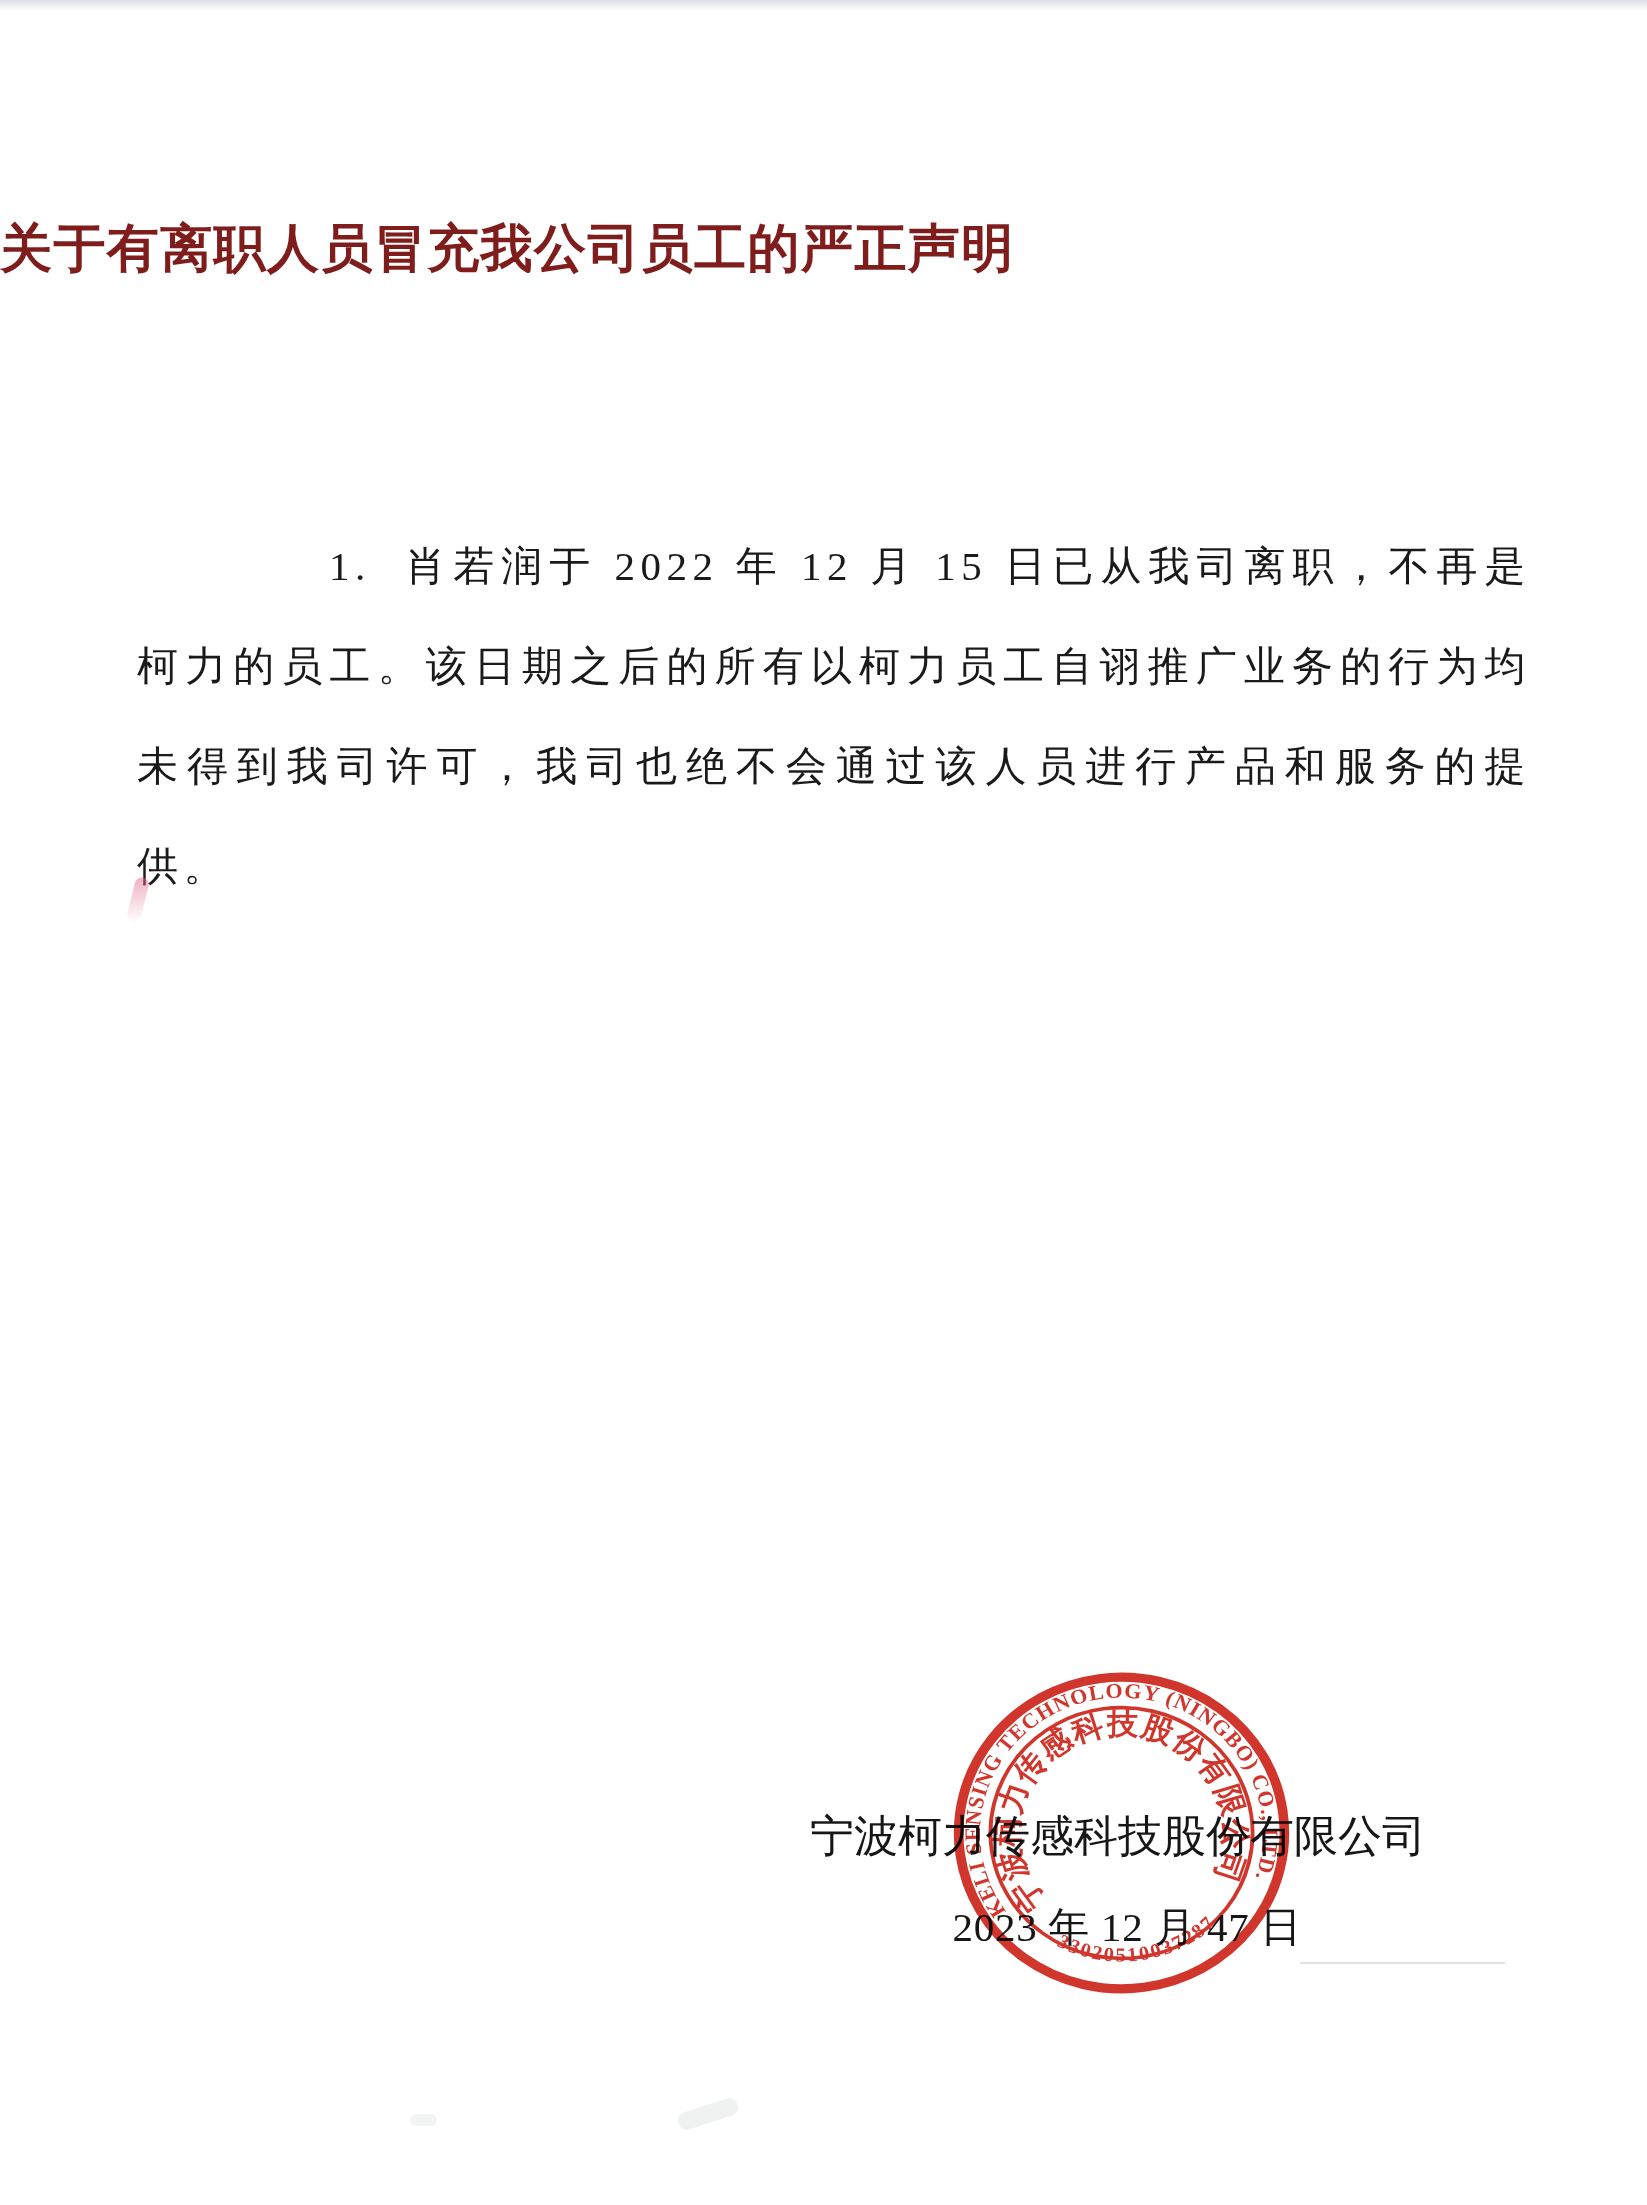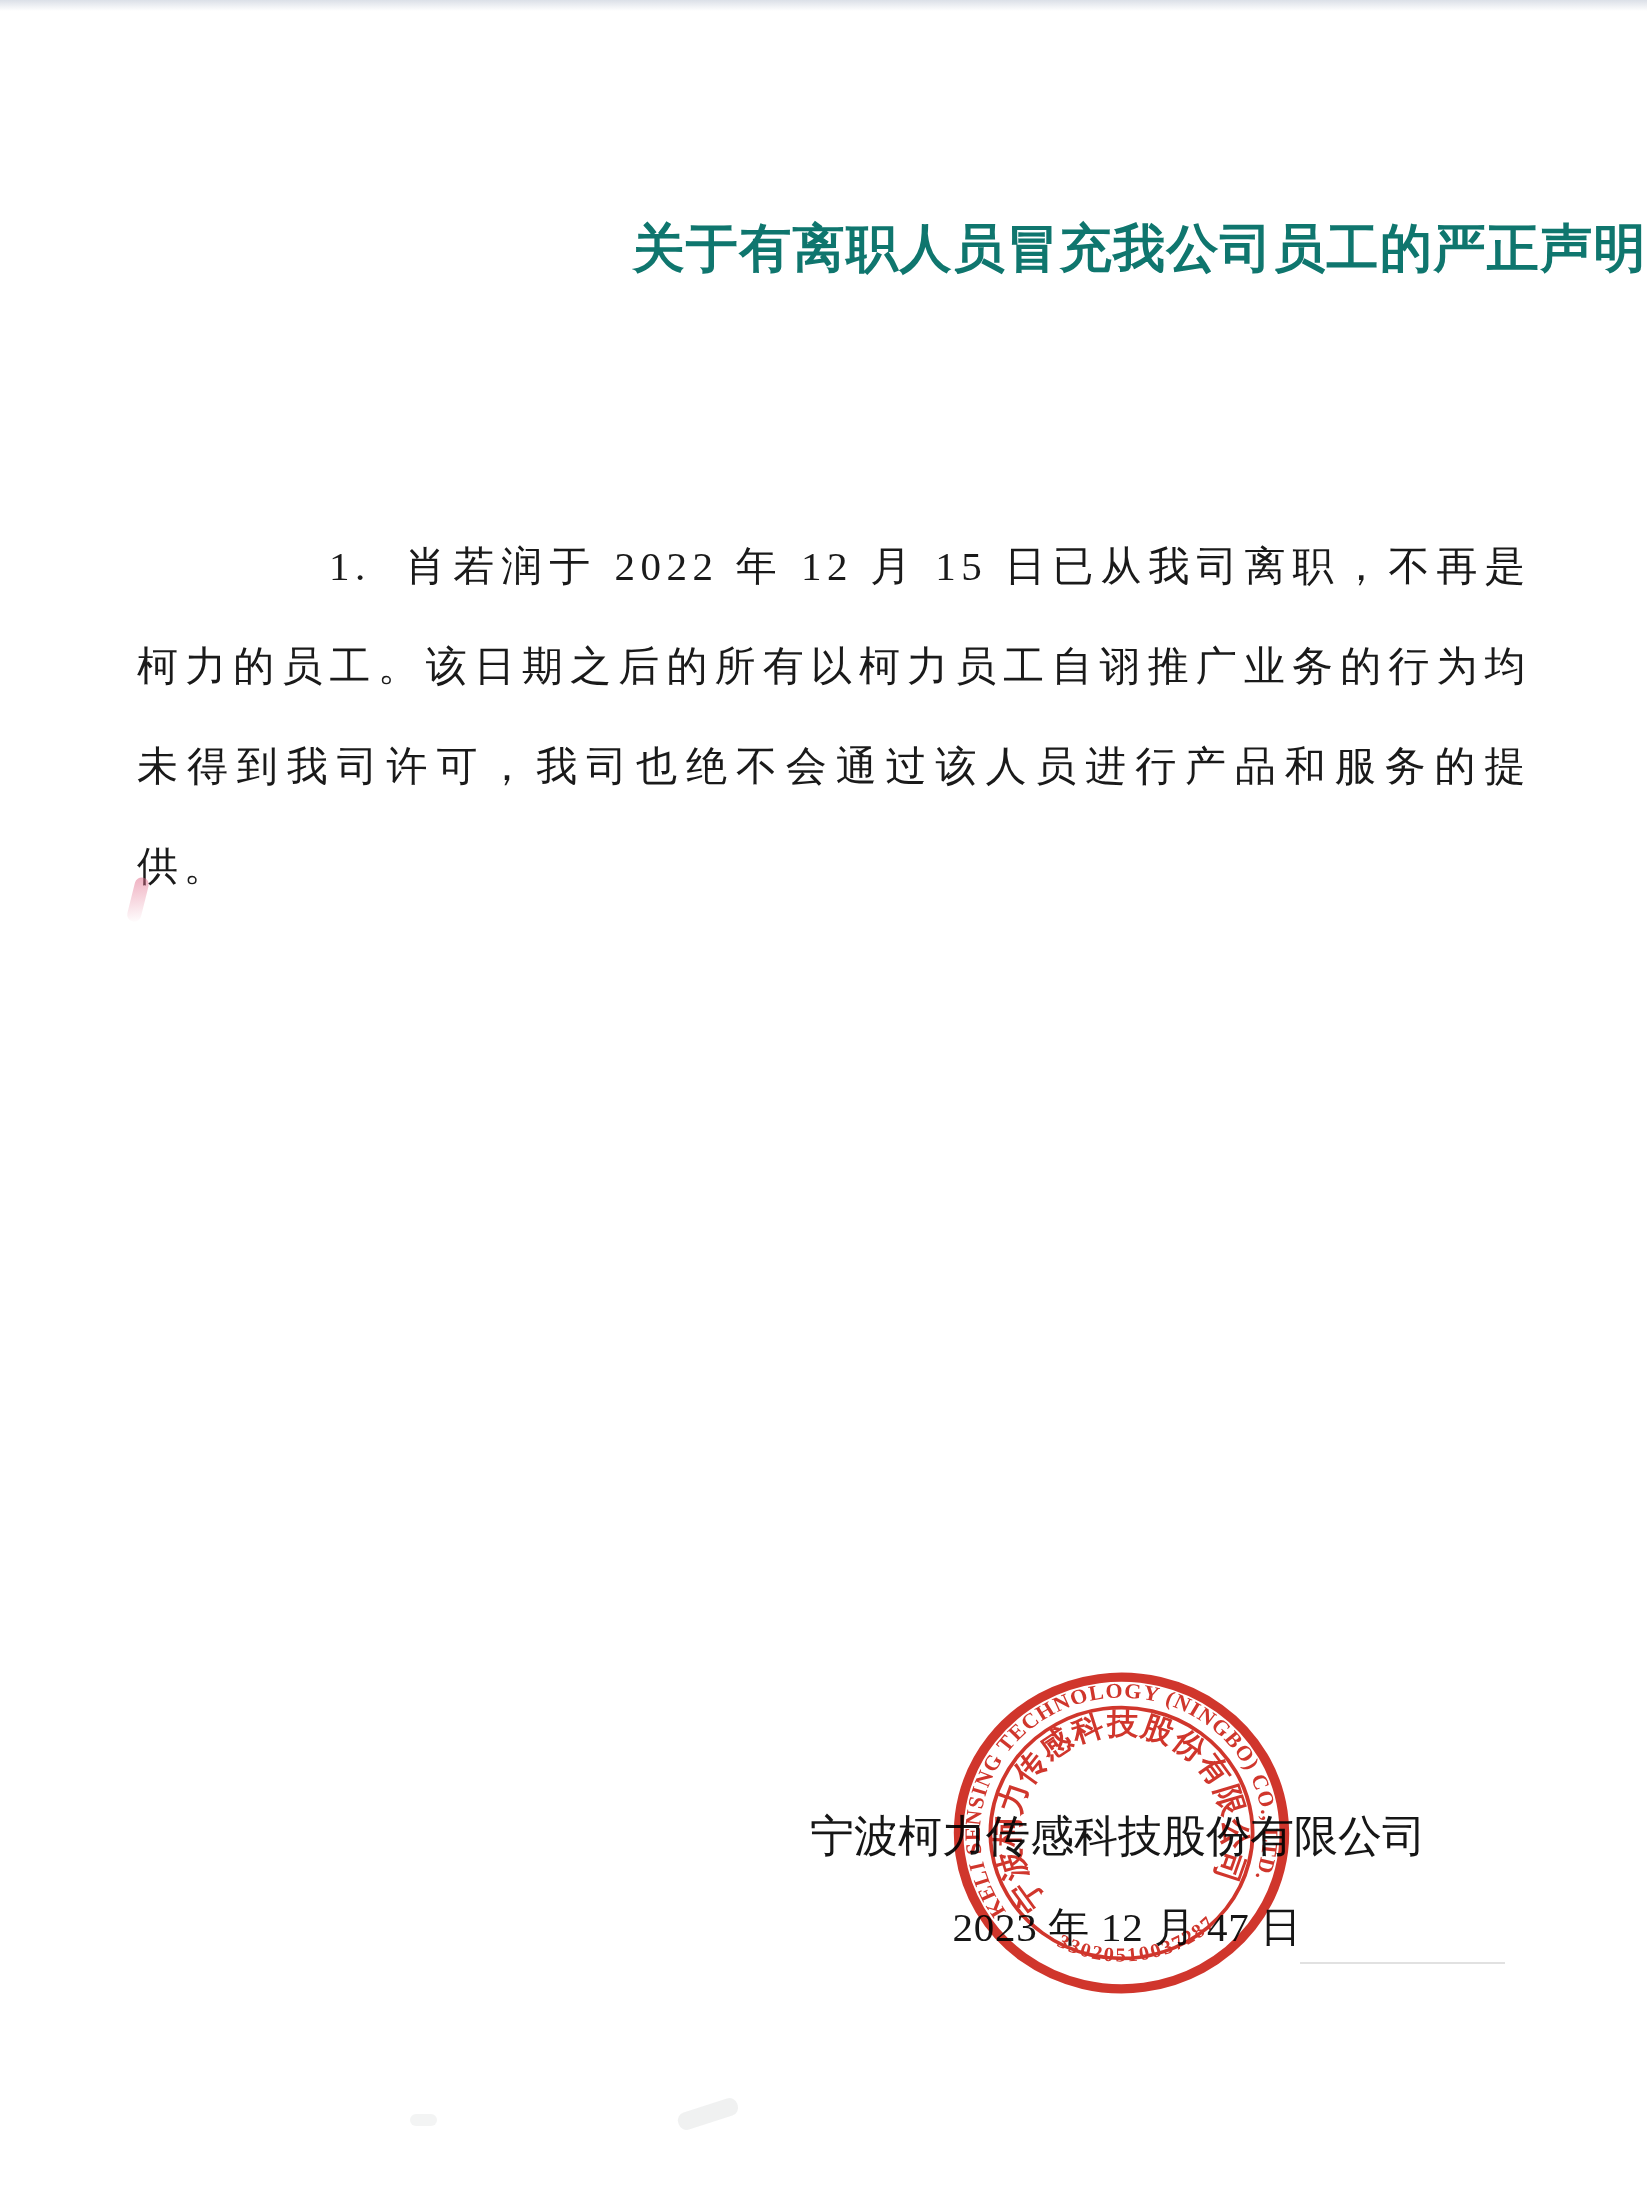--- a/index.html
+++ b/index.html
@@ -13,26 +13,26 @@
     color: #1c1c1c;
   }
   
   .scan-band {
     position: absolute; top: 0; left: 0; width: 100%; height: 11px;
     background: linear-gradient(180deg, rgba(190,198,212,0.55), rgba(190,198,212,0.0));
   }
   .doc-title {
     position: absolute;
     top: 179px; left: 0; right: 0;
-    text-align: right;
+    text-align: left;
     font-family: "Liberation Sans", "DejaVu Sans", sans-serif;
     font-weight: 700;
     font-size: 52px;
     letter-spacing: 1.4px;
-    color: #0f766e;
+    color: #7f1d1d;
   }
   .body-text {
     position: absolute;
     left: 137px;
     top: 316px;
     width: 1394px;
     font-size: 41px;
     line-height: 100px;
     letter-spacing: 5.5px;
     text-align: justify;

